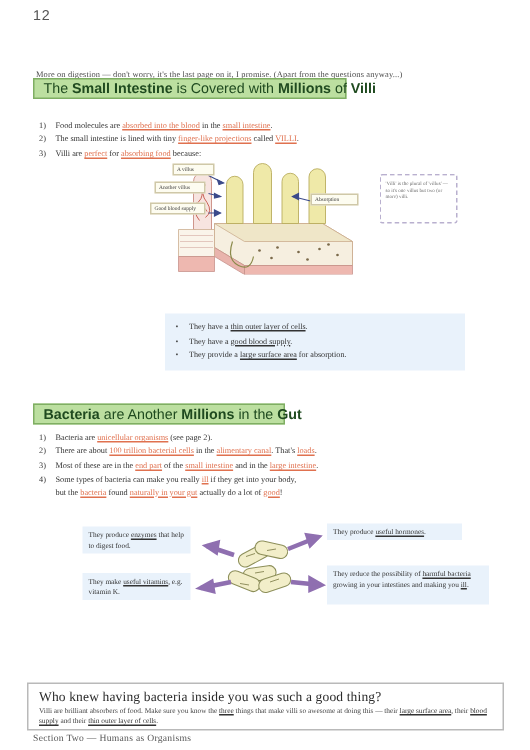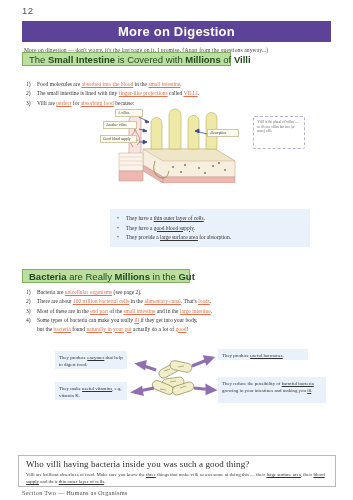--- a/index.html
+++ b/index.html
@@ -120,23 +120,20 @@
     font-family:"Liberation Serif", serif;letter-spacing:.2px;
   }
 </style>
 </head>
 <body>
 
 <div class="page">
 
   <div class="page-number">12</div>
 
-  <div class="title-bar">
-    <span>More on Digestion</span>
-  </div>
 
   <div class="intro">More on digestion — don't worry, it's the last page on it, I promise.  (Apart from the questions anyway...)</div>
 
   <div class="sect-head" id="sect-villi">
     <span id="h-villi"><span>The </span><b>Small Intestine</b><span> is Covered with </span><b>Millions</b><span> of </span><b>Villi</b></span>
   </div>
 
   <div class="numlist" id="list-villi">
       <div class="row">
         <div class="num">1)</div>
@@ -218,21 +215,21 @@
 
   <div class="bulletbox">
     <ul id="villi-bullets">
         <li><span>They have a </span><span class="uk">thin outer layer of cells</span><span>.</span></li>
         <li><span>They have a </span><span class="uk">good blood supply</span><span>.</span></li>
         <li><span>They provide a </span><span class="uk">large surface area</span><span> for absorption.</span></li>
       </ul>
   </div>
 
   <div class="sect-head" id="sect-bact">
-    <span id="h-bact"><b>Bacteria</b><span> are Really </span><b>Millions</b><span> in the </span><b>Gut</b></span>
+    <span id="h-bact"><b>Bacteria</b><span> are Another </span><b>Millions</b><span> in the </span><b>Gut</b></span>
   </div>
 
   <div class="numlist" id="list-bact">
       <div class="row">
         <div class="num">1)</div>
         <div class="txt"><span>Bacteria are </span><span class="u">unicellular organisms</span><span> (see page 2).</span></div>
       </div>
       <div class="row">
         <div class="num">2)</div>
         <div class="txt"><span>There are about </span><span class="u">100 trillion bacterial cells</span><span> in the </span><span class="u">alimentary canal</span><span>.  That's </span><span class="u">loads</span><span>.</span></div>
@@ -275,19 +272,19 @@
       </g>
     </svg>
   </div>
 
   <div class="callout" id="co-enzymes"><span>They produce </span><span class="uk">enzymes</span><span> that help to digest food.</span></div>
   <div class="callout" id="co-vitamins"><span>They make </span><span class="uk">useful vitamins</span><span>, e.g. vitamin K.</span></div>
   <div class="callout" id="co-hormones"><span>They produce </span><span class="uk">useful hormones</span><span>.</span></div>
   <div class="callout" id="co-harmful"><span>They reduce the possibility of </span><span class="uk">harmful bacteria</span><span> growing in your intestines and making you </span><span class="uk">ill</span><span>.</span></div>
 
   <div class="summary">
-    <h3>Who villi having bacteria inside you was such a good thing?</h3>
+    <h3>Who knew having bacteria inside you was such a good thing?</h3>
     <p id="summary-body"><span>Villi are brilliant absorbers of food.  Make sure you know the </span><span class="uk">three</span><span> things that make villi so awesome at doing this — their </span><span class="uk">large surface area</span><span>, their </span><span class="uk">blood supply</span><span> and their </span><span class="uk">thin outer layer of cells</span><span>.</span></p>
   </div>
 
   <div class="footer">Section Two — Humans as Organisms</div>
 
 </div>
 
 </body></html>

